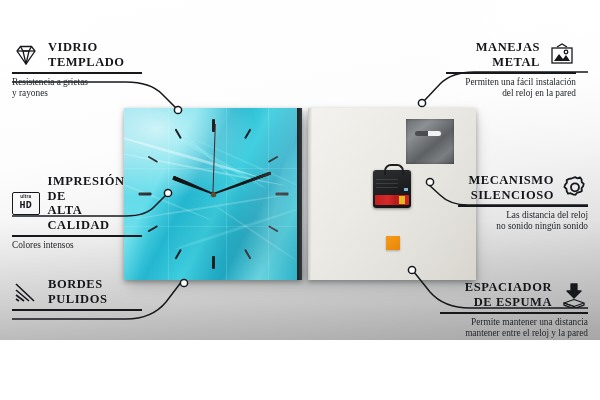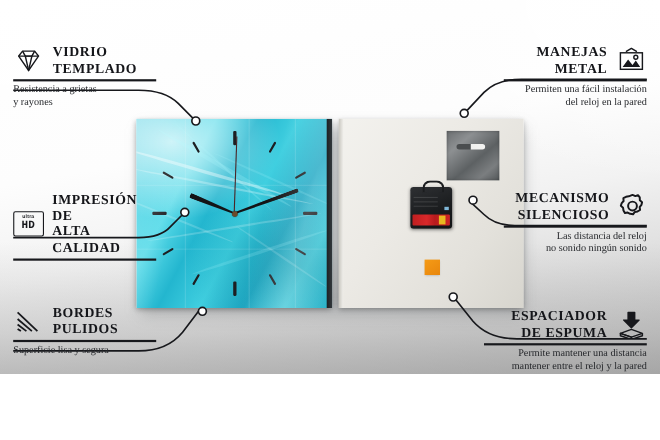--- a/index.html
+++ b/index.html
@@ -213,42 +213,42 @@
       <div class="hd-badge">
         <span class="hd-u">ultra</span>
         <span class="hd-t">HD</span>
       </div>
       <div>
         <div class="co-title l">IMPRESIÓN DE</div>
         <div class="co-title l">ALTA CALIDAD</div>
       </div>
     </div>
     <div class="co-rule" style="width:130px"></div>
+    <div class="co-desc">Colores intensos</div>
   </div>
 
   <div class="callout" style="left:12px;top:277px;width:130px">
     <div class="co-head">
       <svg class="ico" width="28" height="22" viewBox="0 0 28 22">
         <g stroke="#17181c" stroke-width="1.6" fill="none">
           <path d="M4,3 L22,20"></path>
             <path d="M4,9 L17,20"></path>
             <path d="M4,14 L12,20"></path>
             <path d="M4,18 L7,20"></path>
         </g>
       </svg>
       <div>
         <div class="co-title l">BORDES</div>
         <div class="co-title l">PULIDOS</div>
       </div>
     </div>
     <div class="co-rule" style="width:130px"></div>
-    <div class="co-desc">Superficie lisa y segura</div>
-  </div>
-
-  <div class="callout" style="left:458px;top:40px;width:130px">
+  </div>
+
+  <div class="callout" style="left:446px;top:40px;width:130px">
     <div class="co-head right">
       <div>
         <div class="co-title r">MANEJAS</div>
         <div class="co-title r">METAL</div>
       </div>
       <svg class="ico" width="28" height="24" viewBox="0 0 28 24">
         <g fill="none" stroke="#17181c" stroke-width="1.3">
           <path d="M9,4 L14,1 L19,4"></path>
           <rect x="4" y="5" width="20" height="15"></rect>
           <path d="M6,18 L11,11 L15,16 L18,12 L22,18 Z" fill="#17181c" stroke="none"></path>

